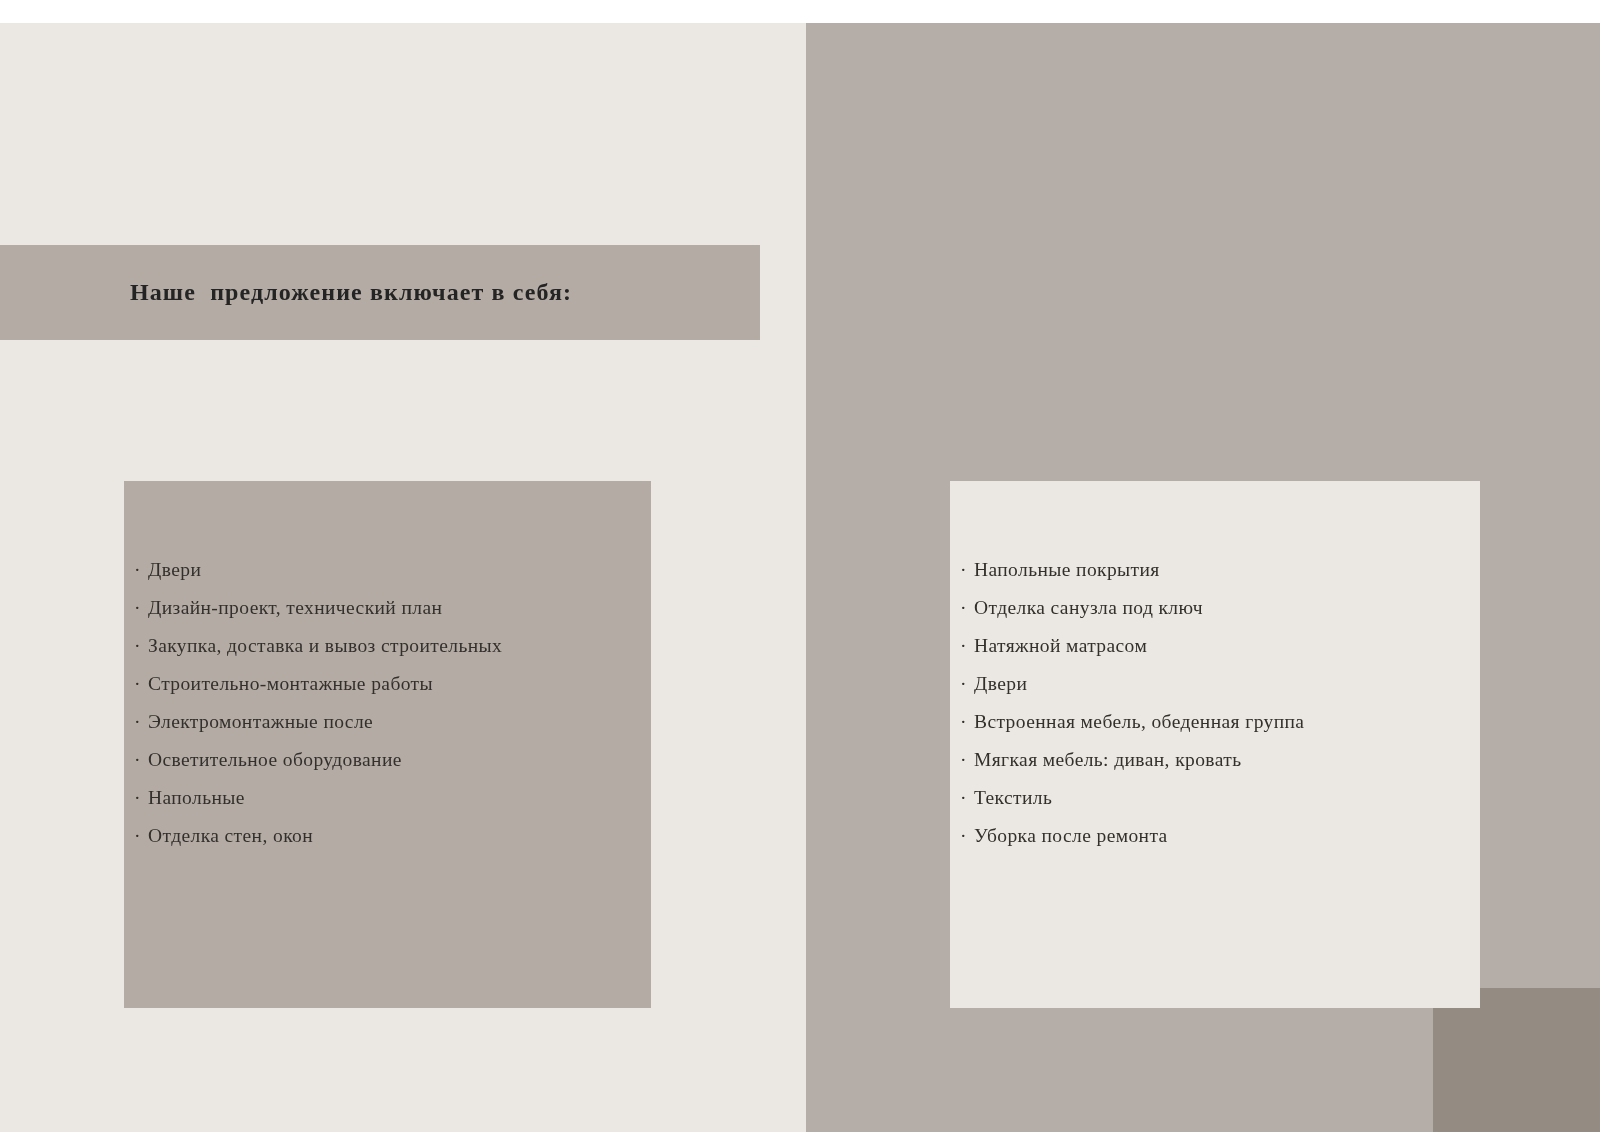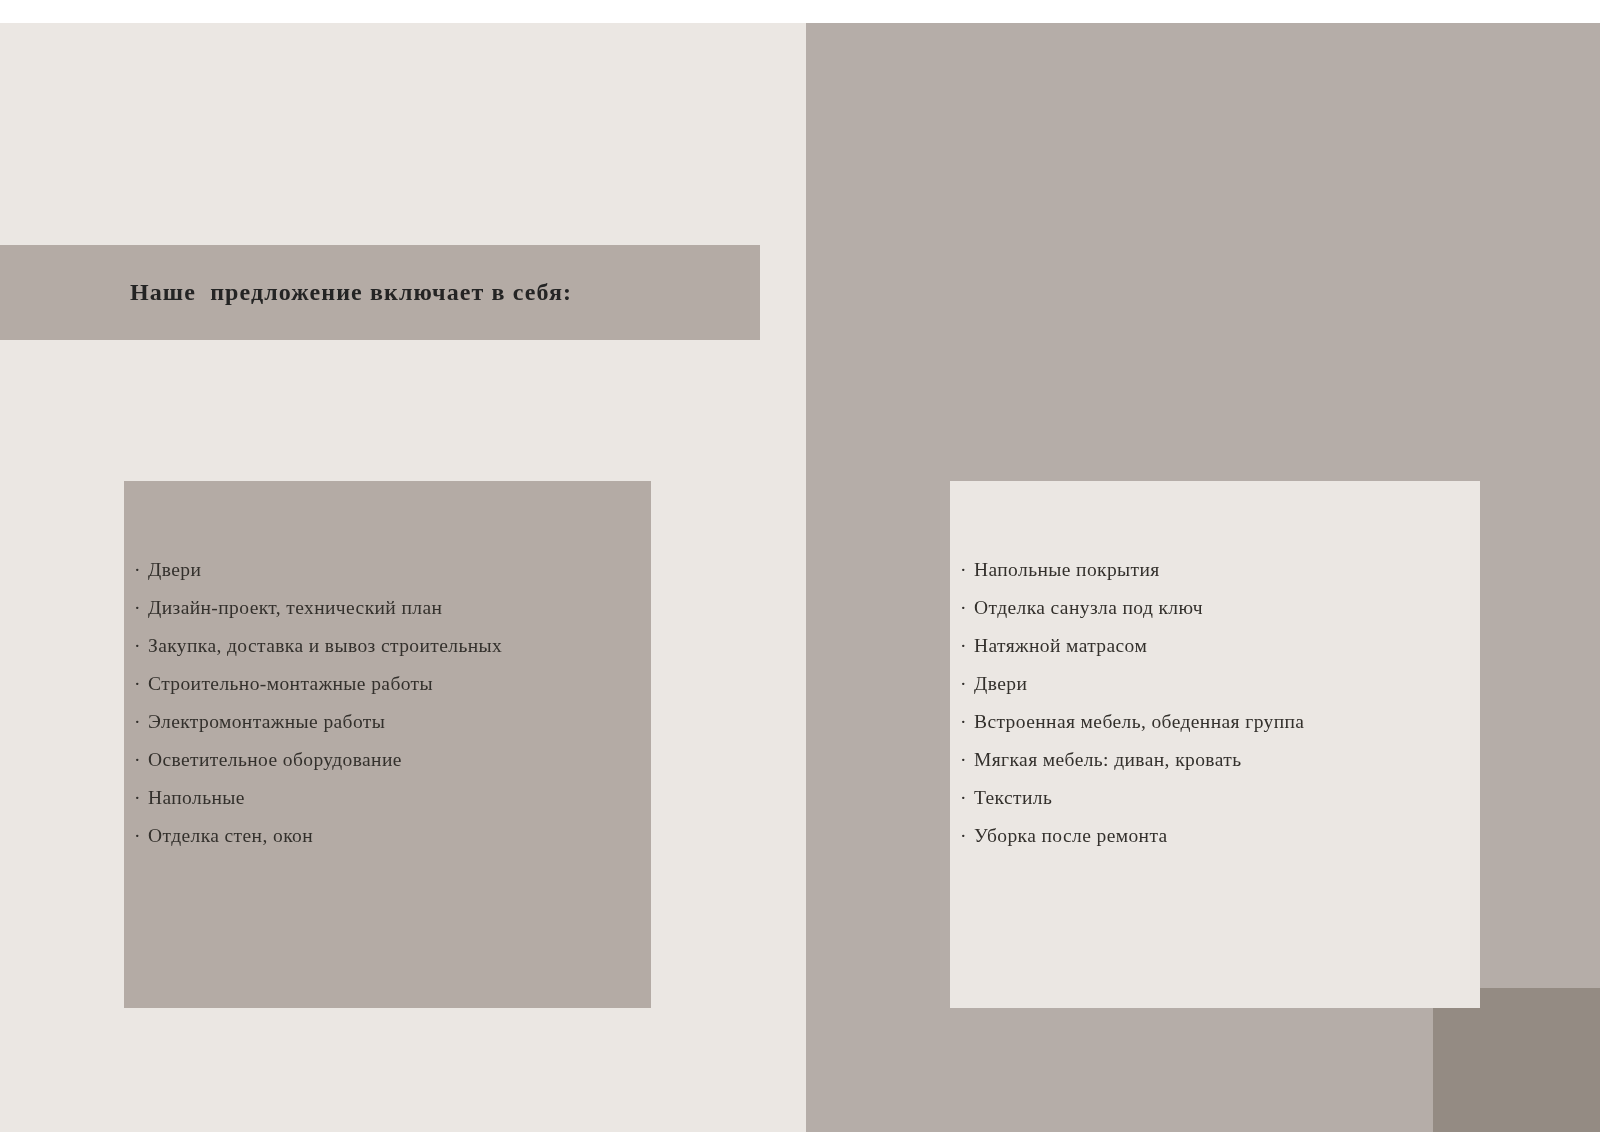--- a/index.html
+++ b/index.html
@@ -83,21 +83,21 @@
 
   <div class="header-band">
     <div class="title">Наше  предложение включает в себя:</div>
   </div>
 
   <div class="card card-left">
     <div class="line"><span class="bullet">·</span><span class="txt">Двери</span></div>
     <div class="line"><span class="bullet">·</span><span class="txt">Дизайн-проект, технический план</span></div>
     <div class="line"><span class="bullet">·</span><span class="txt">Закупка, доставка и вывоз строительных</span></div>
     <div class="line"><span class="bullet">·</span><span class="txt">Строительно-монтажные работы</span></div>
-    <div class="line"><span class="bullet">·</span><span class="txt">Электромонтажные работы</span></div>
+    <div class="line"><span class="bullet">·</span><span class="txt">Электромонтажные после</span></div>
     <div class="line"><span class="bullet">·</span><span class="txt">Осветительное оборудование</span></div>
     <div class="line"><span class="bullet">·</span><span class="txt">Напольные</span></div>
     <div class="line"><span class="bullet">·</span><span class="txt">Отделка стен, окон</span></div>
   </div>
 
   <div class="card card-right">
     <div class="line"><span class="bullet">·</span><span class="txt">Напольные покрытия</span></div>
     <div class="line"><span class="bullet">·</span><span class="txt">Отделка санузла под ключ</span></div>
     <div class="line"><span class="bullet">·</span><span class="txt">Натяжной матрасом</span></div>
     <div class="line"><span class="bullet">·</span><span class="txt">Двери</span></div>

